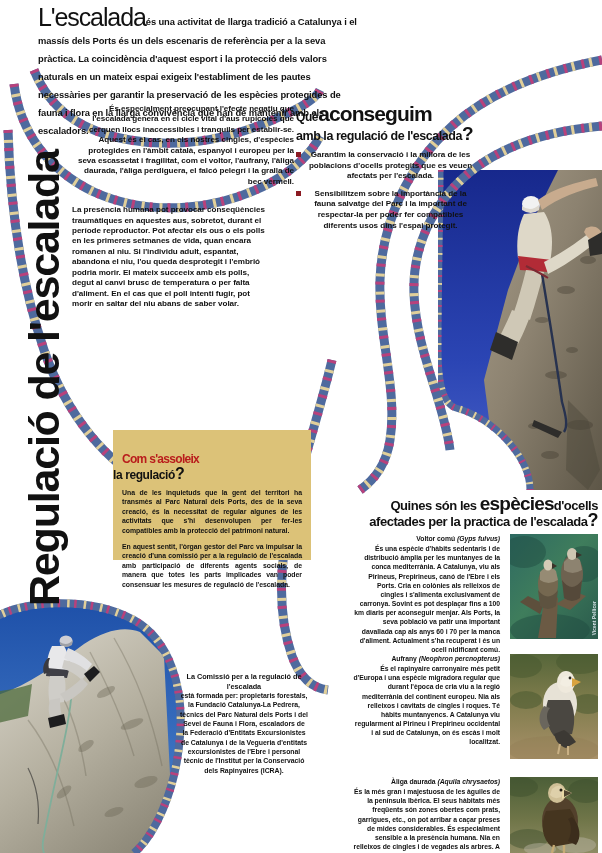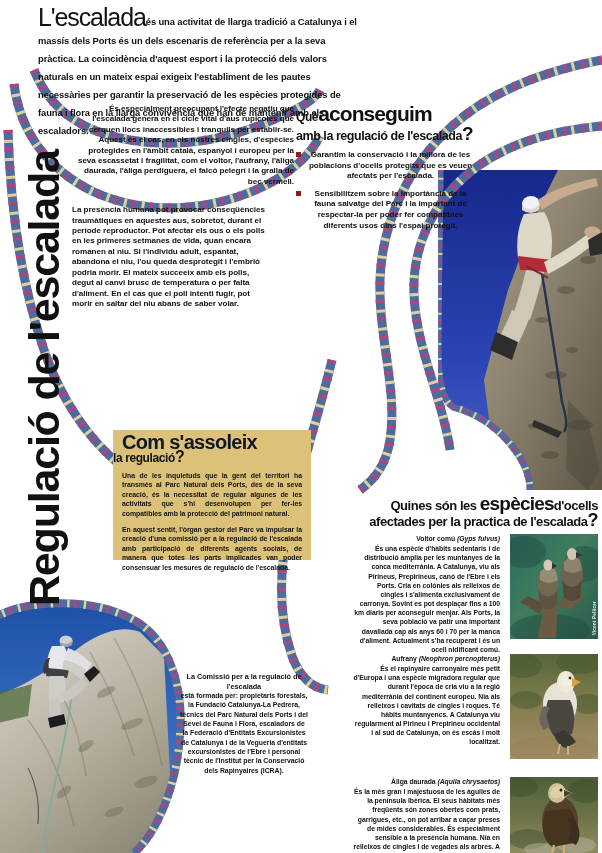--- a/index.html
+++ b/index.html
@@ -67,22 +67,22 @@
   #aconseguim li .bullet{
     position:absolute;left:0;top:2px;width:5px;height:5px;background:#8b1a22;
   }
 
   
   #assoleix-box{
     position:absolute;left:113px;top:430px;width:198px;height:130px;
     background:#dcc278;z-index:7;
   }
   #assoleix-box .t1{
-    font-size:20px;font-weight:bold;letter-spacing:-0.7px;line-height:19px;
-    padding:3px 0 0 9px;color:#0f172a;
+    font-size:12px;font-weight:bold;letter-spacing:-0.7px;line-height:19px;
+    padding:20px 0 0 9px;color:#b91c1c;
   }
   #assoleix-box .t2{
     font-size:12px;font-weight:bold;letter-spacing:-0.4px;line-height:12px;
     text-align:left;padding-right:14px;margin-top:-1px;
   }
   #assoleix-box .t2 .q{font-size:16px;}
   #assoleix-box p{
     margin:0;padding:0 9px 0 9px;font-size:6.9px;line-height:9.4px;
     font-weight:bold;letter-spacing:-0.03px;text-align:justify;
   }

